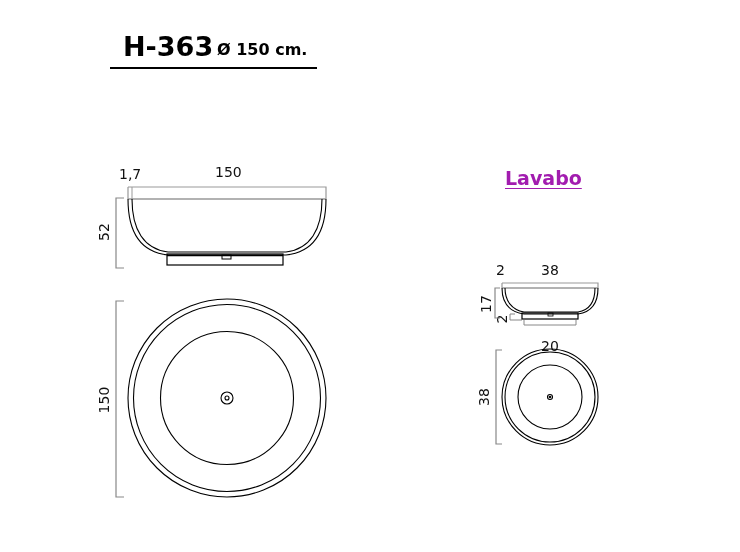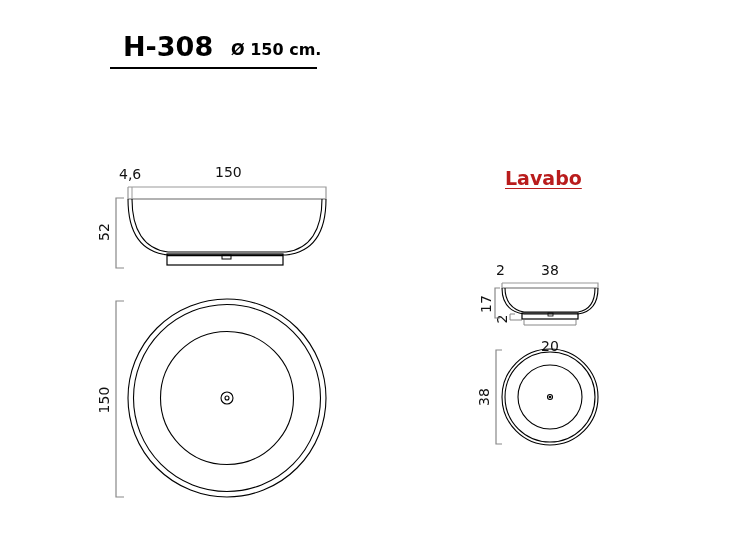--- a/index.html
+++ b/index.html
@@ -1,33 +1,33 @@
 <!DOCTYPE html>
 <html><head>
   <meta charset="utf-8">
   <style>
     html, body { margin: 0; padding: 0; background: #ffffff; }
     body { width: 740px; height: 552px; position: relative; overflow: hidden; font-family: "DejaVu Sans", sans-serif; }
     .abs { position: absolute; }
     .model { left: 123px; top: 30px; font-size: 27px; font-weight: bold; color: #000; letter-spacing: 0px; line-height: 34px; }
-    .diam { left: 231px; top: 40px; font-size: 16px; font-weight: bold; color: #000; line-height: 20px; }
+    .diam { left: 217px; top: 40px; font-size: 16px; font-weight: bold; color: #000; line-height: 20px; }
     .title-rule { left: 110px; top: 67px; width: 207px; height: 2px; background: #000; }
-    .lavabo { left: 505px; top: 166px; font-size: 19px; font-weight: bold; color: #b91c1c; text-decoration: underline; text-underline-offset: 3px; line-height: 24px; }
+    .lavabo { left: 505px; top: 166px; font-size: 19px; font-weight: bold; color: #a21caf; text-decoration: underline; text-underline-offset: 3px; line-height: 24px; }
     .dim { font-size: 14px; color: #111; line-height: 16px; }
     .dim-v { transform: rotate(-90deg); transform-origin: center center; }
     svg { position: absolute; left: 0; top: 0; }
   </style>
 </head>
 <body>
 
-<div class="abs model">H-308</div>
+<div class="abs model">H-363</div>
 <div class="abs diam">Ø 150 cm.</div>
 <div class="abs title-rule"></div>
 
-<div class="abs dim" style="left:119px; top:166px;">4,6</div>
+<div class="abs dim" style="left:119px; top:166px;">1,7</div>
 <div class="abs dim" style="left:215px; top:164px;">150</div>
 <div class="abs dim dim-v" style="left:94px; top:224px; width:20px; text-align:center;">52</div>
 <div class="abs dim dim-v" style="left:90px; top:392px; width:28px; text-align:center;">150</div>
 
 <div class="abs lavabo">Lavabo</div>
 <div class="abs dim" style="left:496px; top:262px;">2</div>
 <div class="abs dim" style="left:541px; top:262px;">38</div>
 <div class="abs dim dim-v" style="left:476px; top:296px; width:20px; text-align:center;">17</div>
 <div class="abs dim dim-v" style="left:496px; top:311px; width:12px; text-align:center;">2</div>
 <div class="abs dim" style="left:541px; top:338px;">20</div>

